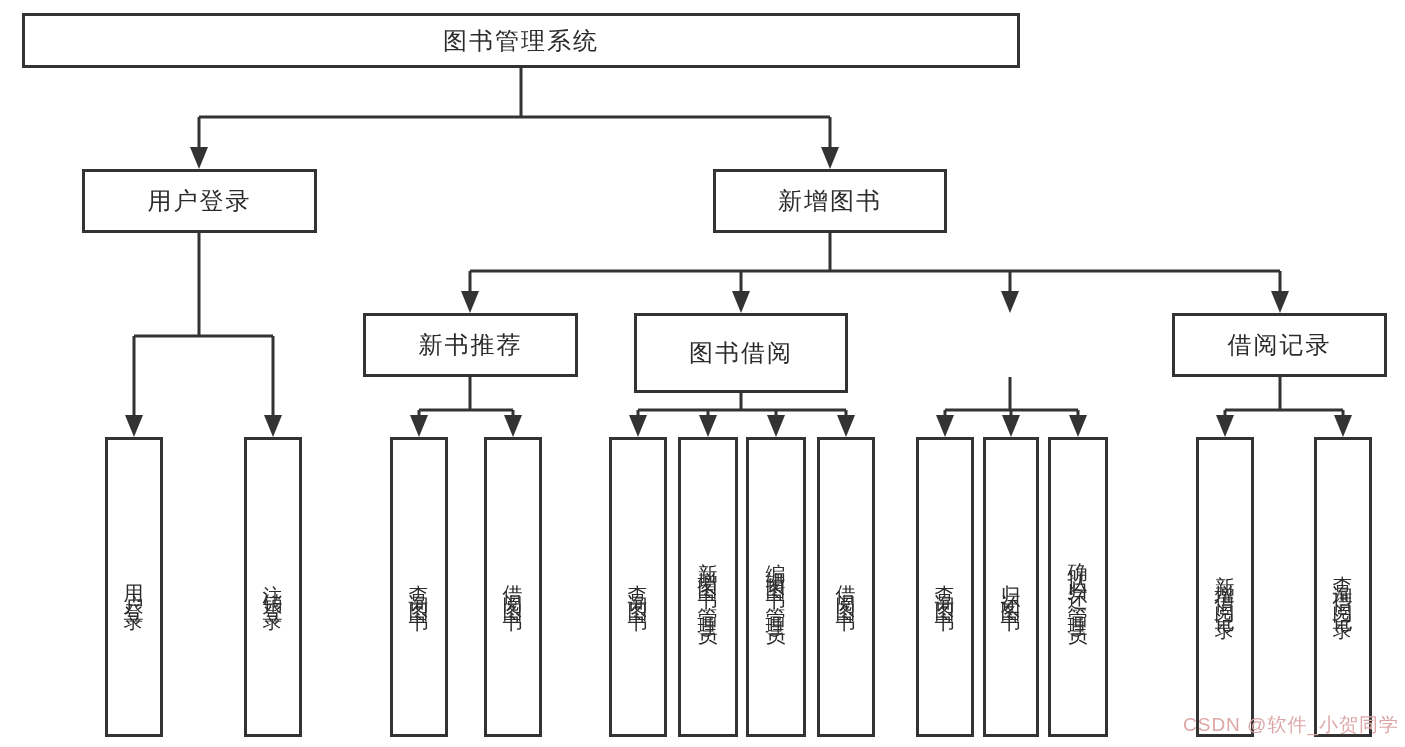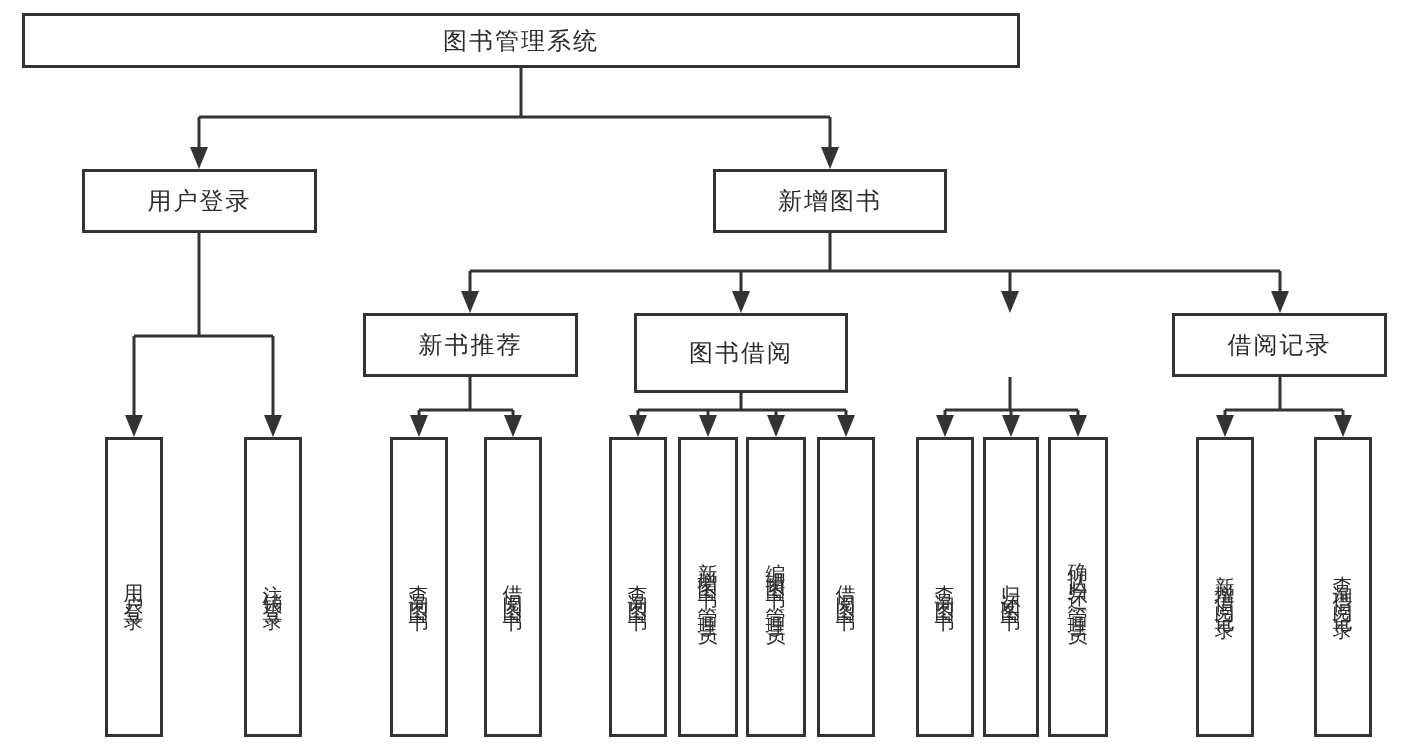--- a/index.html
+++ b/index.html
@@ -126,14 +126,15 @@
     <span>确认归还（管理员）</span>
   </div>
 
   <div class="box v" style="left:1196px;top:437px;width:58px;height:300px">
     <span>新增借阅记录</span>
   </div>
   <div class="box v" style="left:1314px;top:437px;width:58px;height:300px">
     <span>查询借阅记录</span>
   </div>
 
+  <div class="watermark">CSDN @软件_小贺同学</div>
 
 </div>
 
 </body></html>

